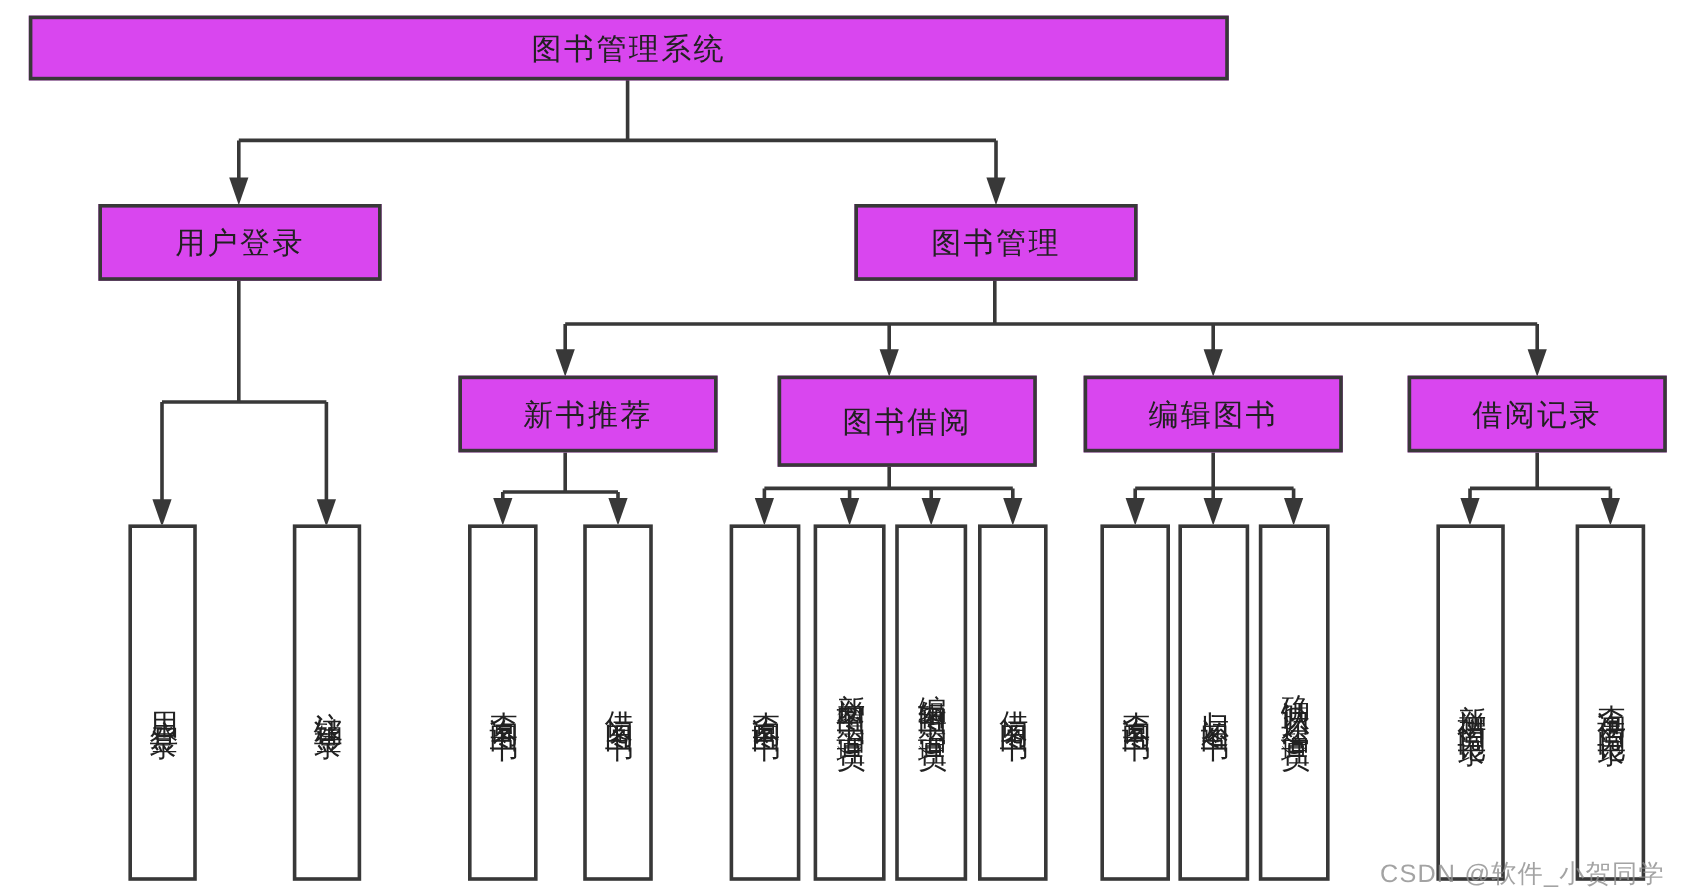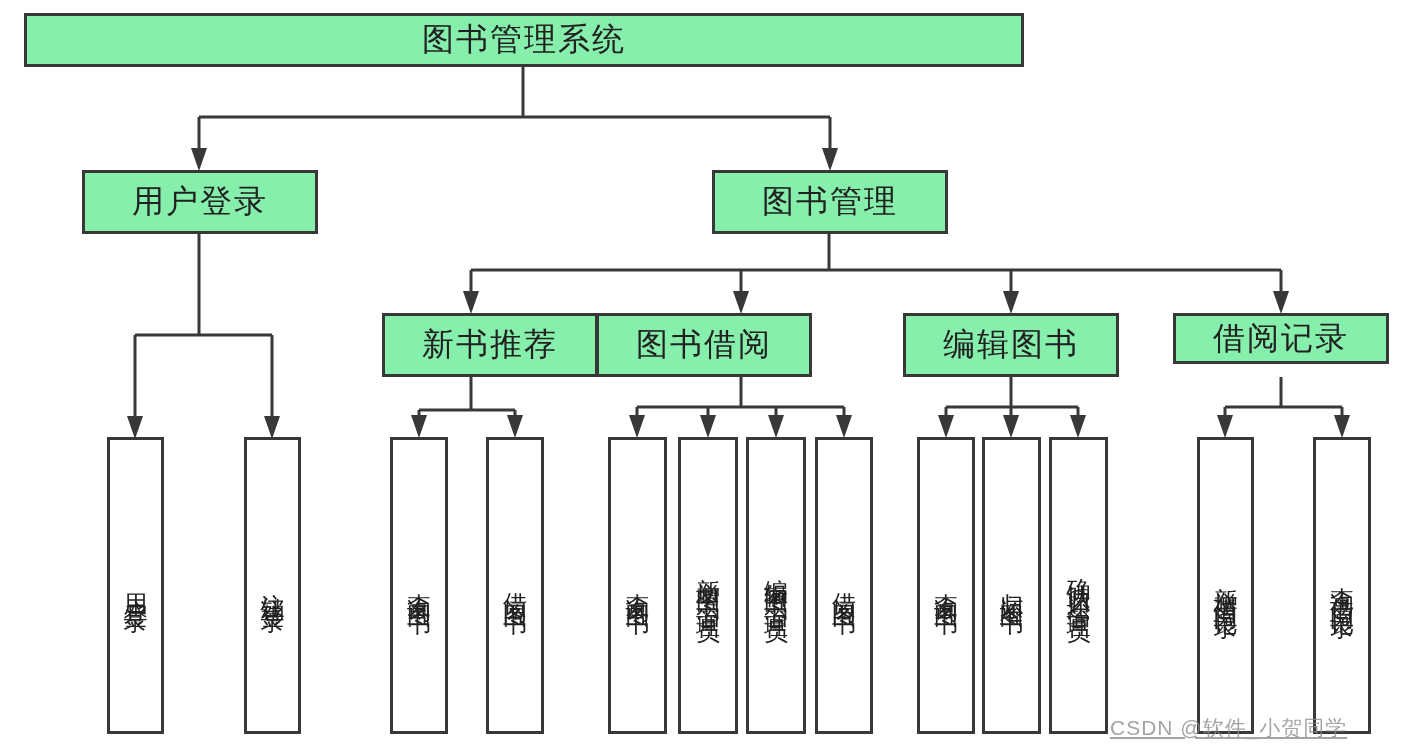--- a/index.html
+++ b/index.html
@@ -14,23 +14,23 @@
     width:1405px;height:747px;
     background:var(--bg);
     font-family:"Liberation Sans", sans-serif;
     overflow:hidden;
   }
   #wires{position:absolute;left:0;top:0;z-index:1;}
   .hbox{
     position:absolute;
     box-sizing:border-box;
     border:3px solid var(--line);
-    background:#86efac;
+    background:#d946ef;
     display:flex;align-items:center;justify-content:center;
-    font-size:32px;letter-spacing:2px;color:var(--text);
+    font-size:25px;letter-spacing:2px;color:var(--text);
     z-index:2;
   }
   .leaf{
     position:absolute;
     top:437px;height:297px;
     box-sizing:border-box;
     border:3px solid var(--line);
     background:#fff;
     display:flex;align-items:center;justify-content:center;
     z-index:2;
@@ -39,29 +39,28 @@
     writing-mode:vertical-rl;
     text-orientation:mixed;
     font-size:24px;
     letter-spacing:6px;
     color:var(--text);
     line-height:1;
     white-space:nowrap;
   }
   #watermark{
     position:absolute;
-    left:1110px;top:714px;
+    left:1150px;top:714px;
     width:250px;
     font-size:21px;
     color:var(--wm);
     opacity:.8;
     letter-spacing:1px;
     z-index:3;
     white-space:nowrap;
-    text-decoration:underline;
   }
 </style>
 </head>
 <body>
 
 <div id="canvas">
 
   <svg id="wires" width="1405" height="747" viewBox="0 0 1405 747">
     <g stroke="#383838" stroke-width="3" fill="none">
 
@@ -101,23 +100,23 @@
       <path d="M1342,438 l-8,-23 h16 z"></path>
     </g>
   </svg>
 
   <div class="hbox" style="left:24px;top:13px;width:1000px;height:54px;">图书管理系统</div>
 
   <div class="hbox" style="left:82px;top:170px;width:236px;height:64px;">用户登录</div>
   <div class="hbox" style="left:712px;top:170px;width:236px;height:64px;font-family:Liberation Mono, monospace;">图书管理</div>
 
   <div class="hbox" style="left:363px;top:313px;width:216px;height:64px;margin-left:19px;">新书推荐</div>
-  <div class="hbox" style="left:596px;top:313px;width:216px;height:64px;">图书借阅</div>
+  <div class="hbox" style="left:648px;top:313px;width:216px;height:76px;">图书借阅</div>
   <div class="hbox" style="left:903px;top:313px;width:216px;height:64px;">编辑图书</div>
-  <div class="hbox" style="left:1173px;top:313px;width:216px;height:51px;">借阅记录</div>
+  <div class="hbox" style="left:1173px;top:313px;width:216px;height:64px;">借阅记录</div>
 
   <div class="leaf" style="left:107px;width:57px;">
     <span class="vtext">用户登录</span>
   </div>
   <div class="leaf" style="left:244px;width:57px;">
     <span class="vtext">注销登录</span>
   </div>
 
   <div class="leaf" style="left:390px;width:58px;">
     <span class="vtext">查询图书</span>

